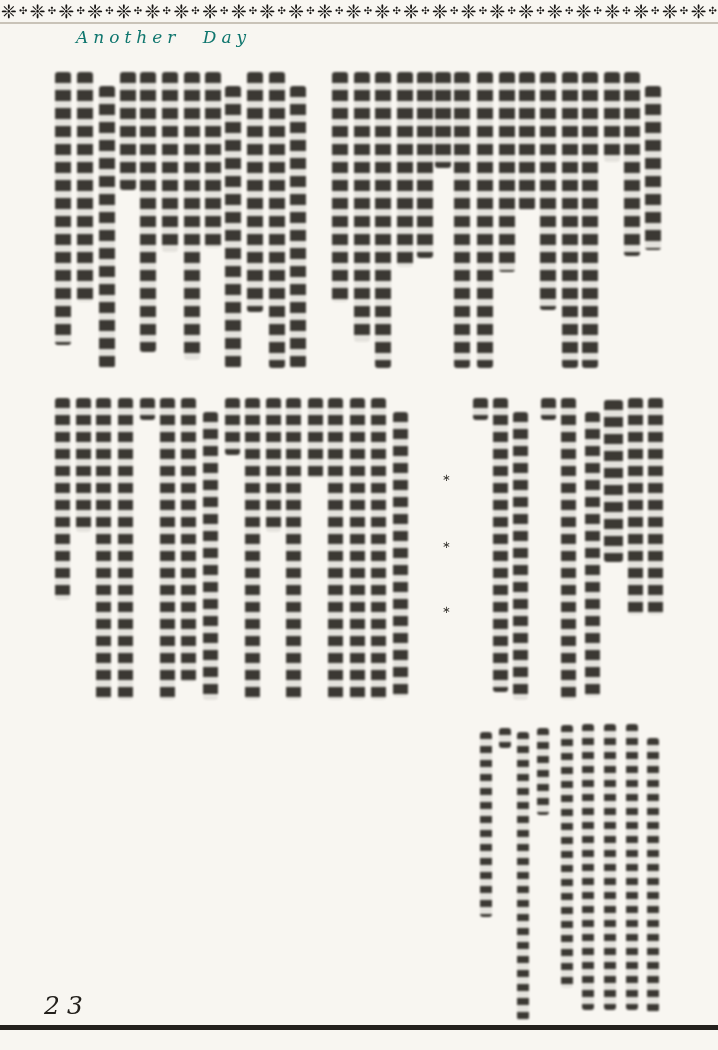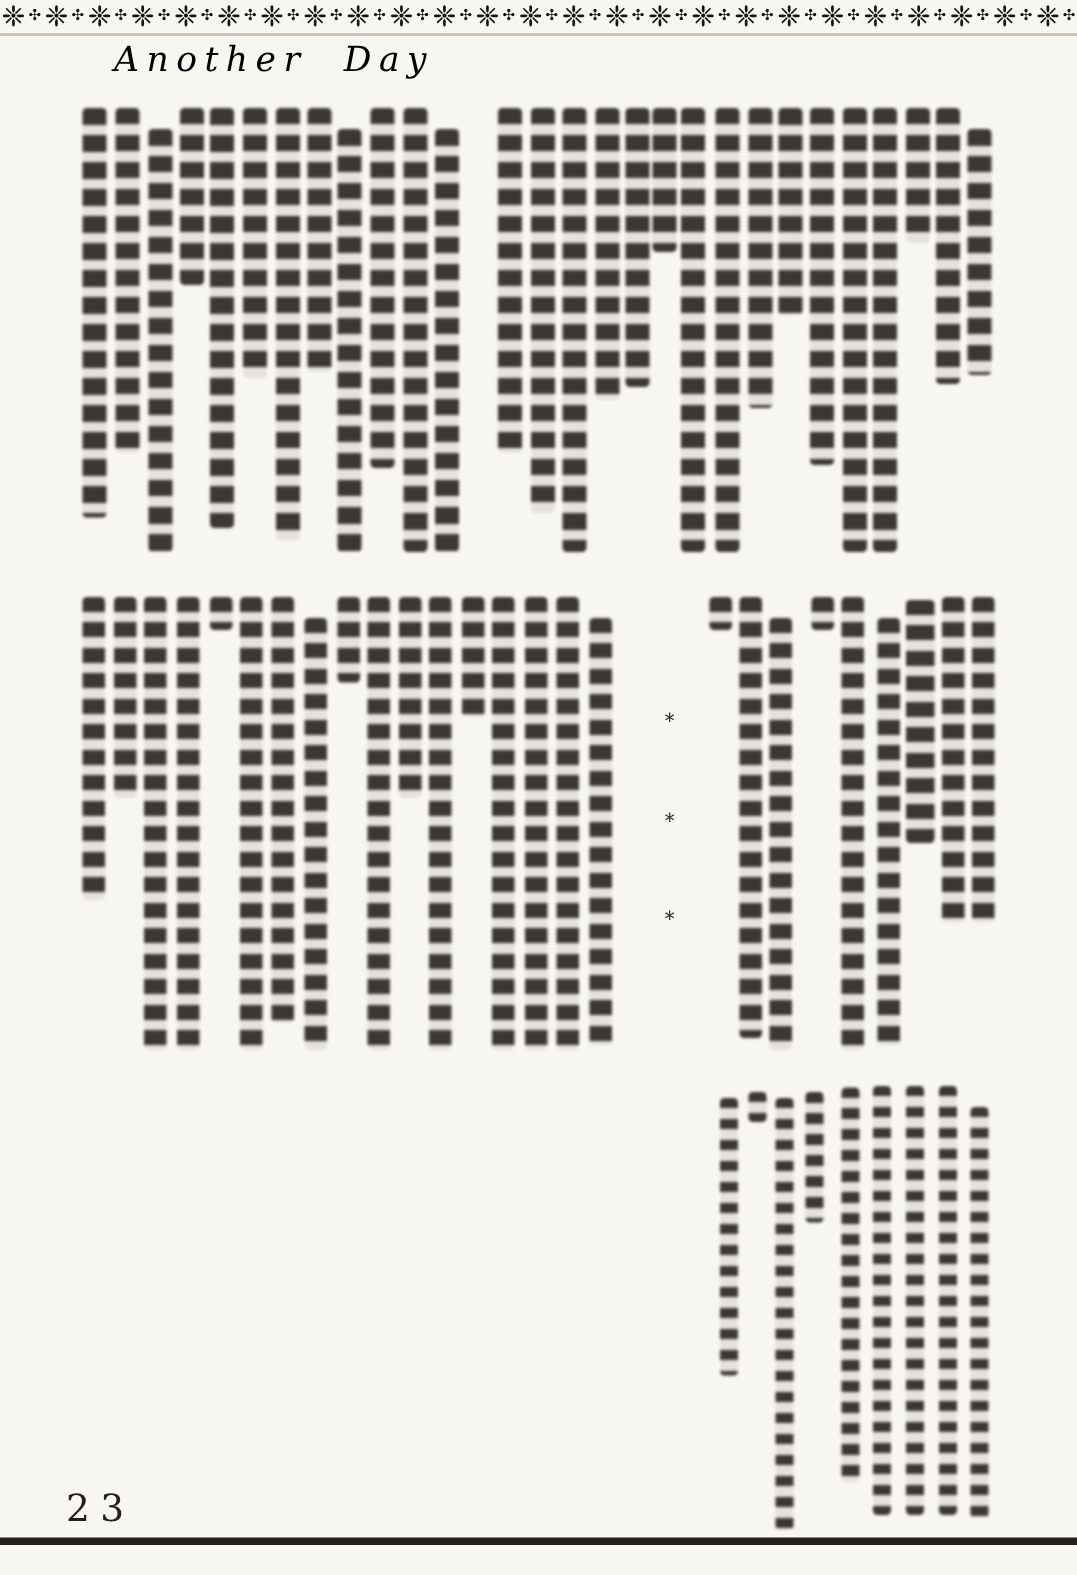--- a/index.html
+++ b/index.html
@@ -32,24 +32,24 @@
   }
   .orn-unit { display: flex; align-items: center; gap: 2px; flex: 0 0 auto; }
   .orn-big   { font-family: "DejaVu Sans", sans-serif; font-size: 19px; line-height: 1; }
   .orn-small { font-family: "DejaVu Sans", sans-serif; font-size: 10px; line-height: 1; }
 
   .title {
     position: absolute;
     left: 76px; top: 27px;
     font-family: "DejaVu Serif", serif;
     font-style: italic;
-    font-size: 23px;
+    font-size: 17px;
     letter-spacing: 5px;
     word-spacing: 12px;
-    color: #000000;
+    color: #0f766e;
     white-space: nowrap;
   }
 
   
   .col {
     position: absolute;
     border-radius: 3px;
     filter: blur(1.2px);
     opacity: 0.92;
   }
@@ -59,20 +59,21 @@
     font-family: "DejaVu Sans", sans-serif;
     font-size: 15px;
     color: #2b2823;
     line-height: 1;
   }
 
   .page-number {
     position: absolute;
     left: 44px; top: 991px;
     font-family: "DejaVu Serif", serif;
+    font-style: italic;
     font-size: 25px;
     letter-spacing: 7px;
     color: #23201c;
   }
 
   .bottom-rule {
     position: absolute;
     left: 0; top: 1025px;
     width: 718px; height: 5px;
     background: #24211d;

